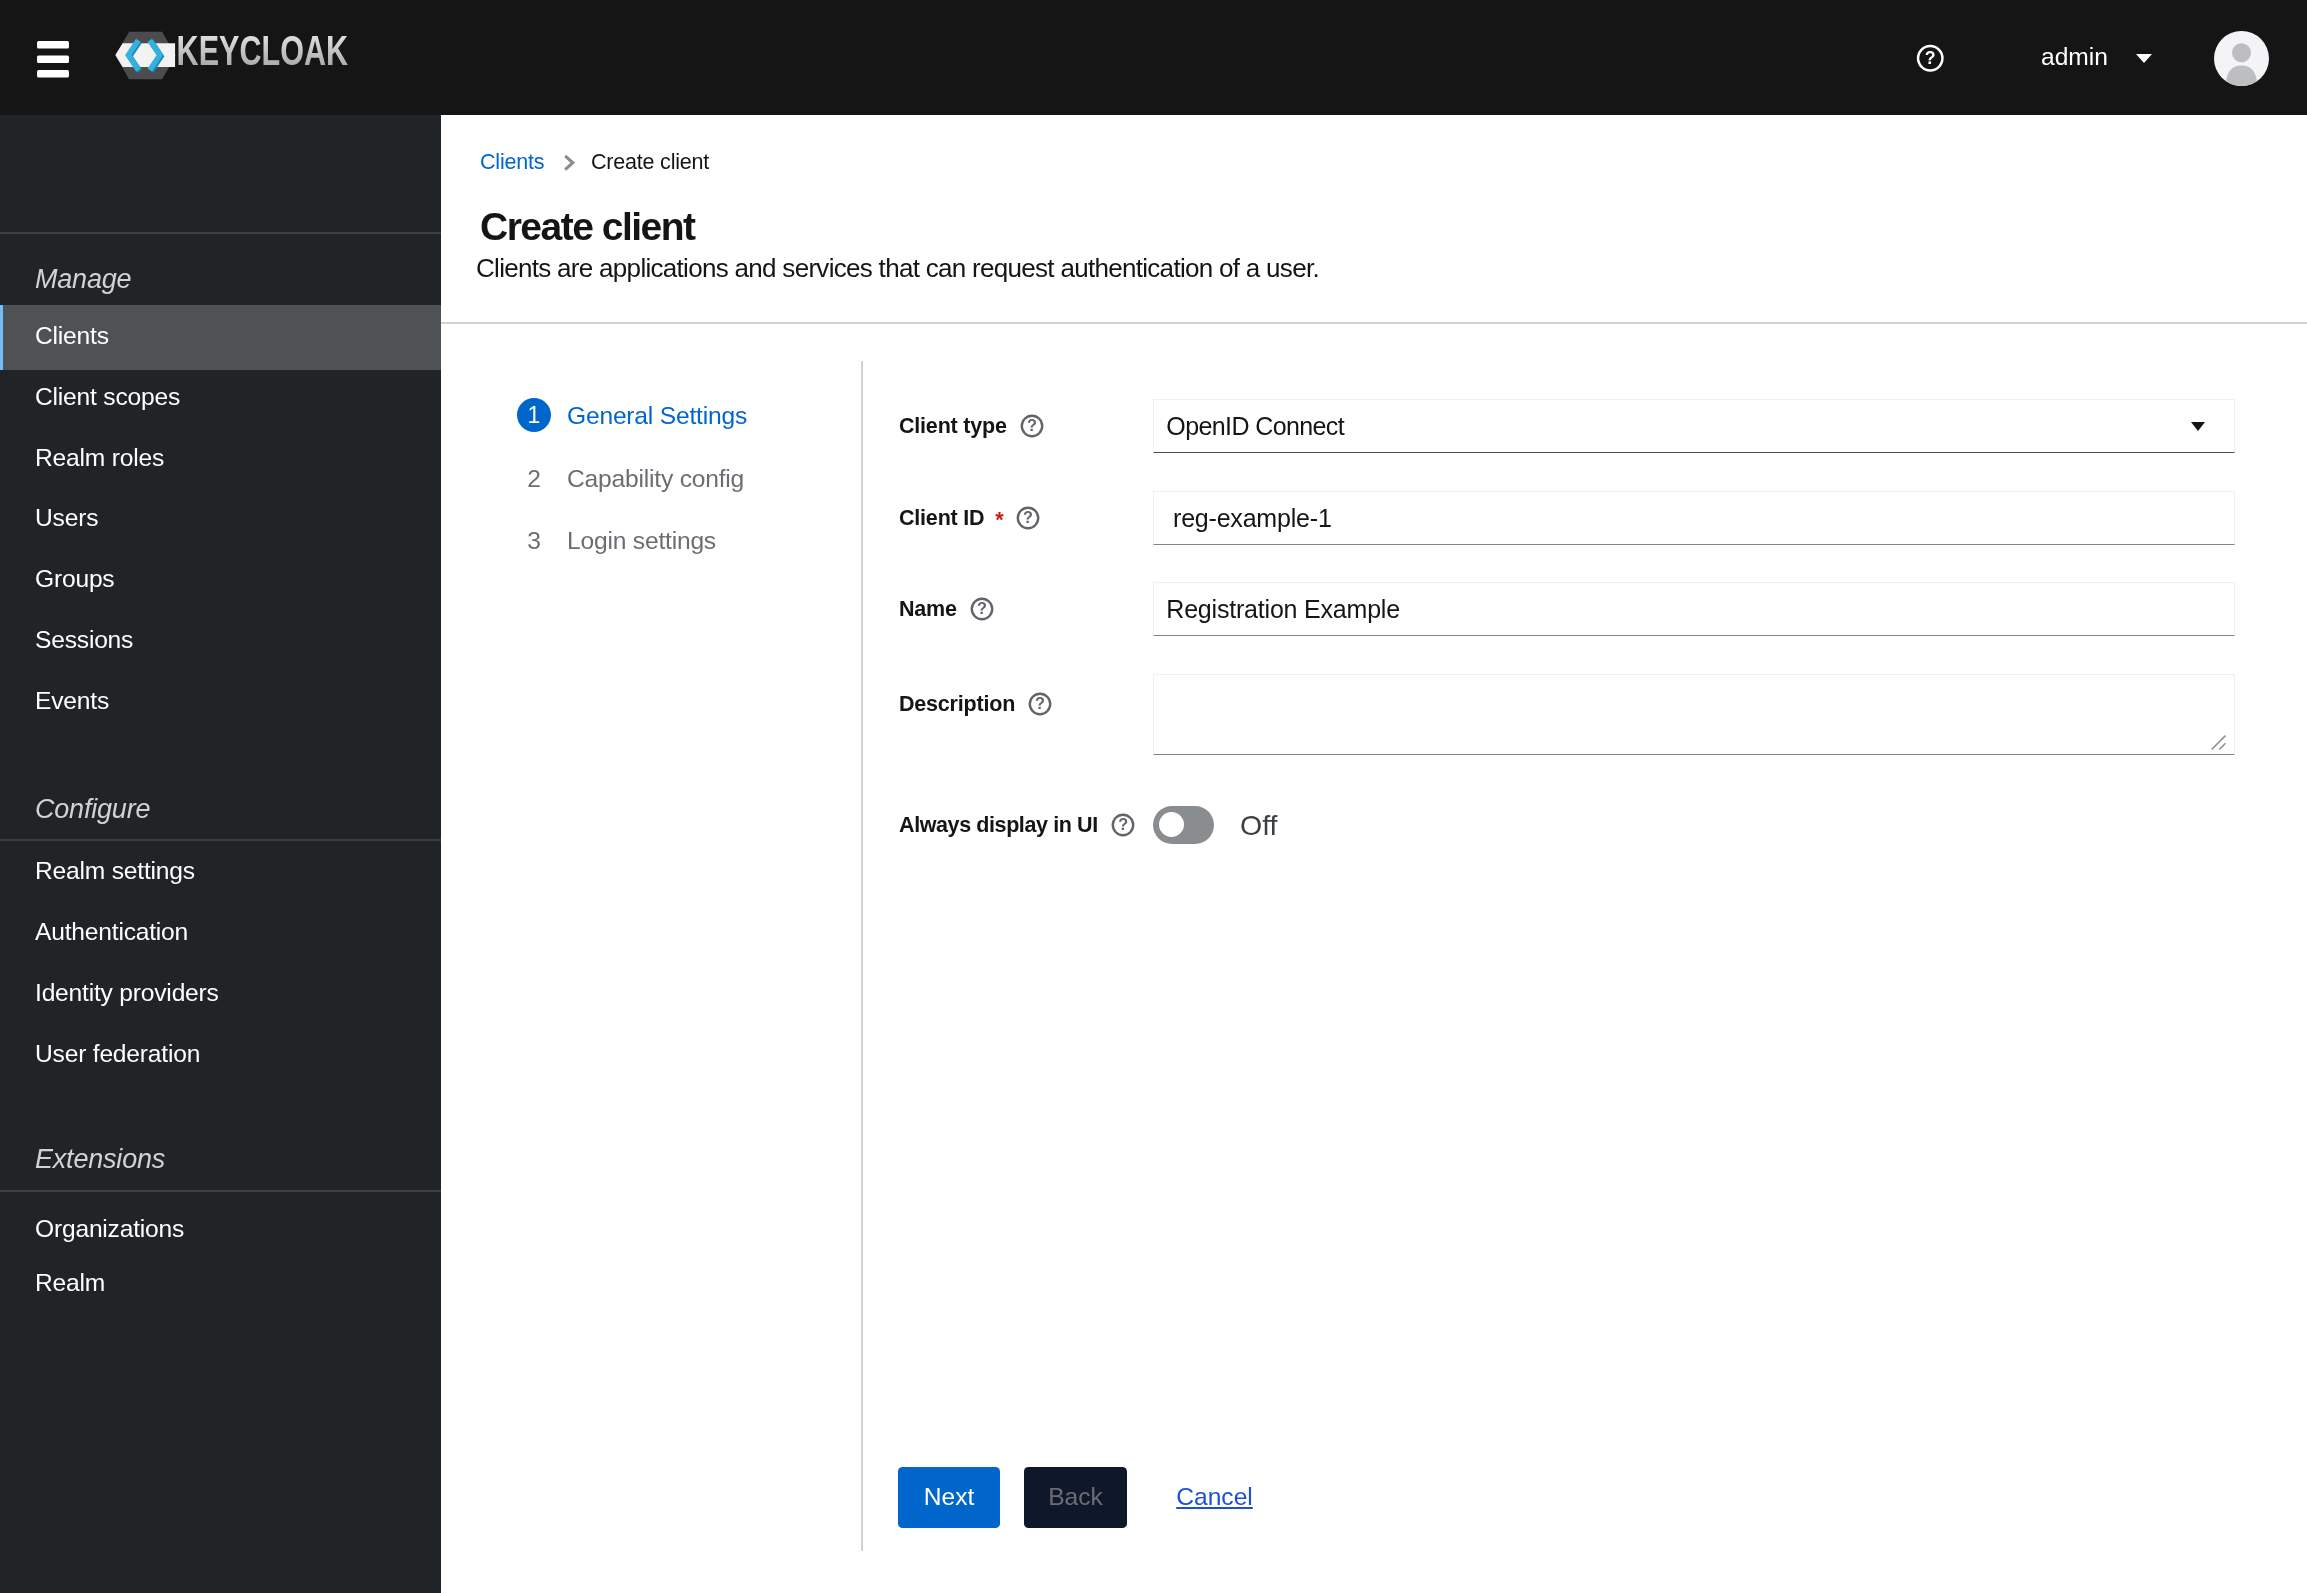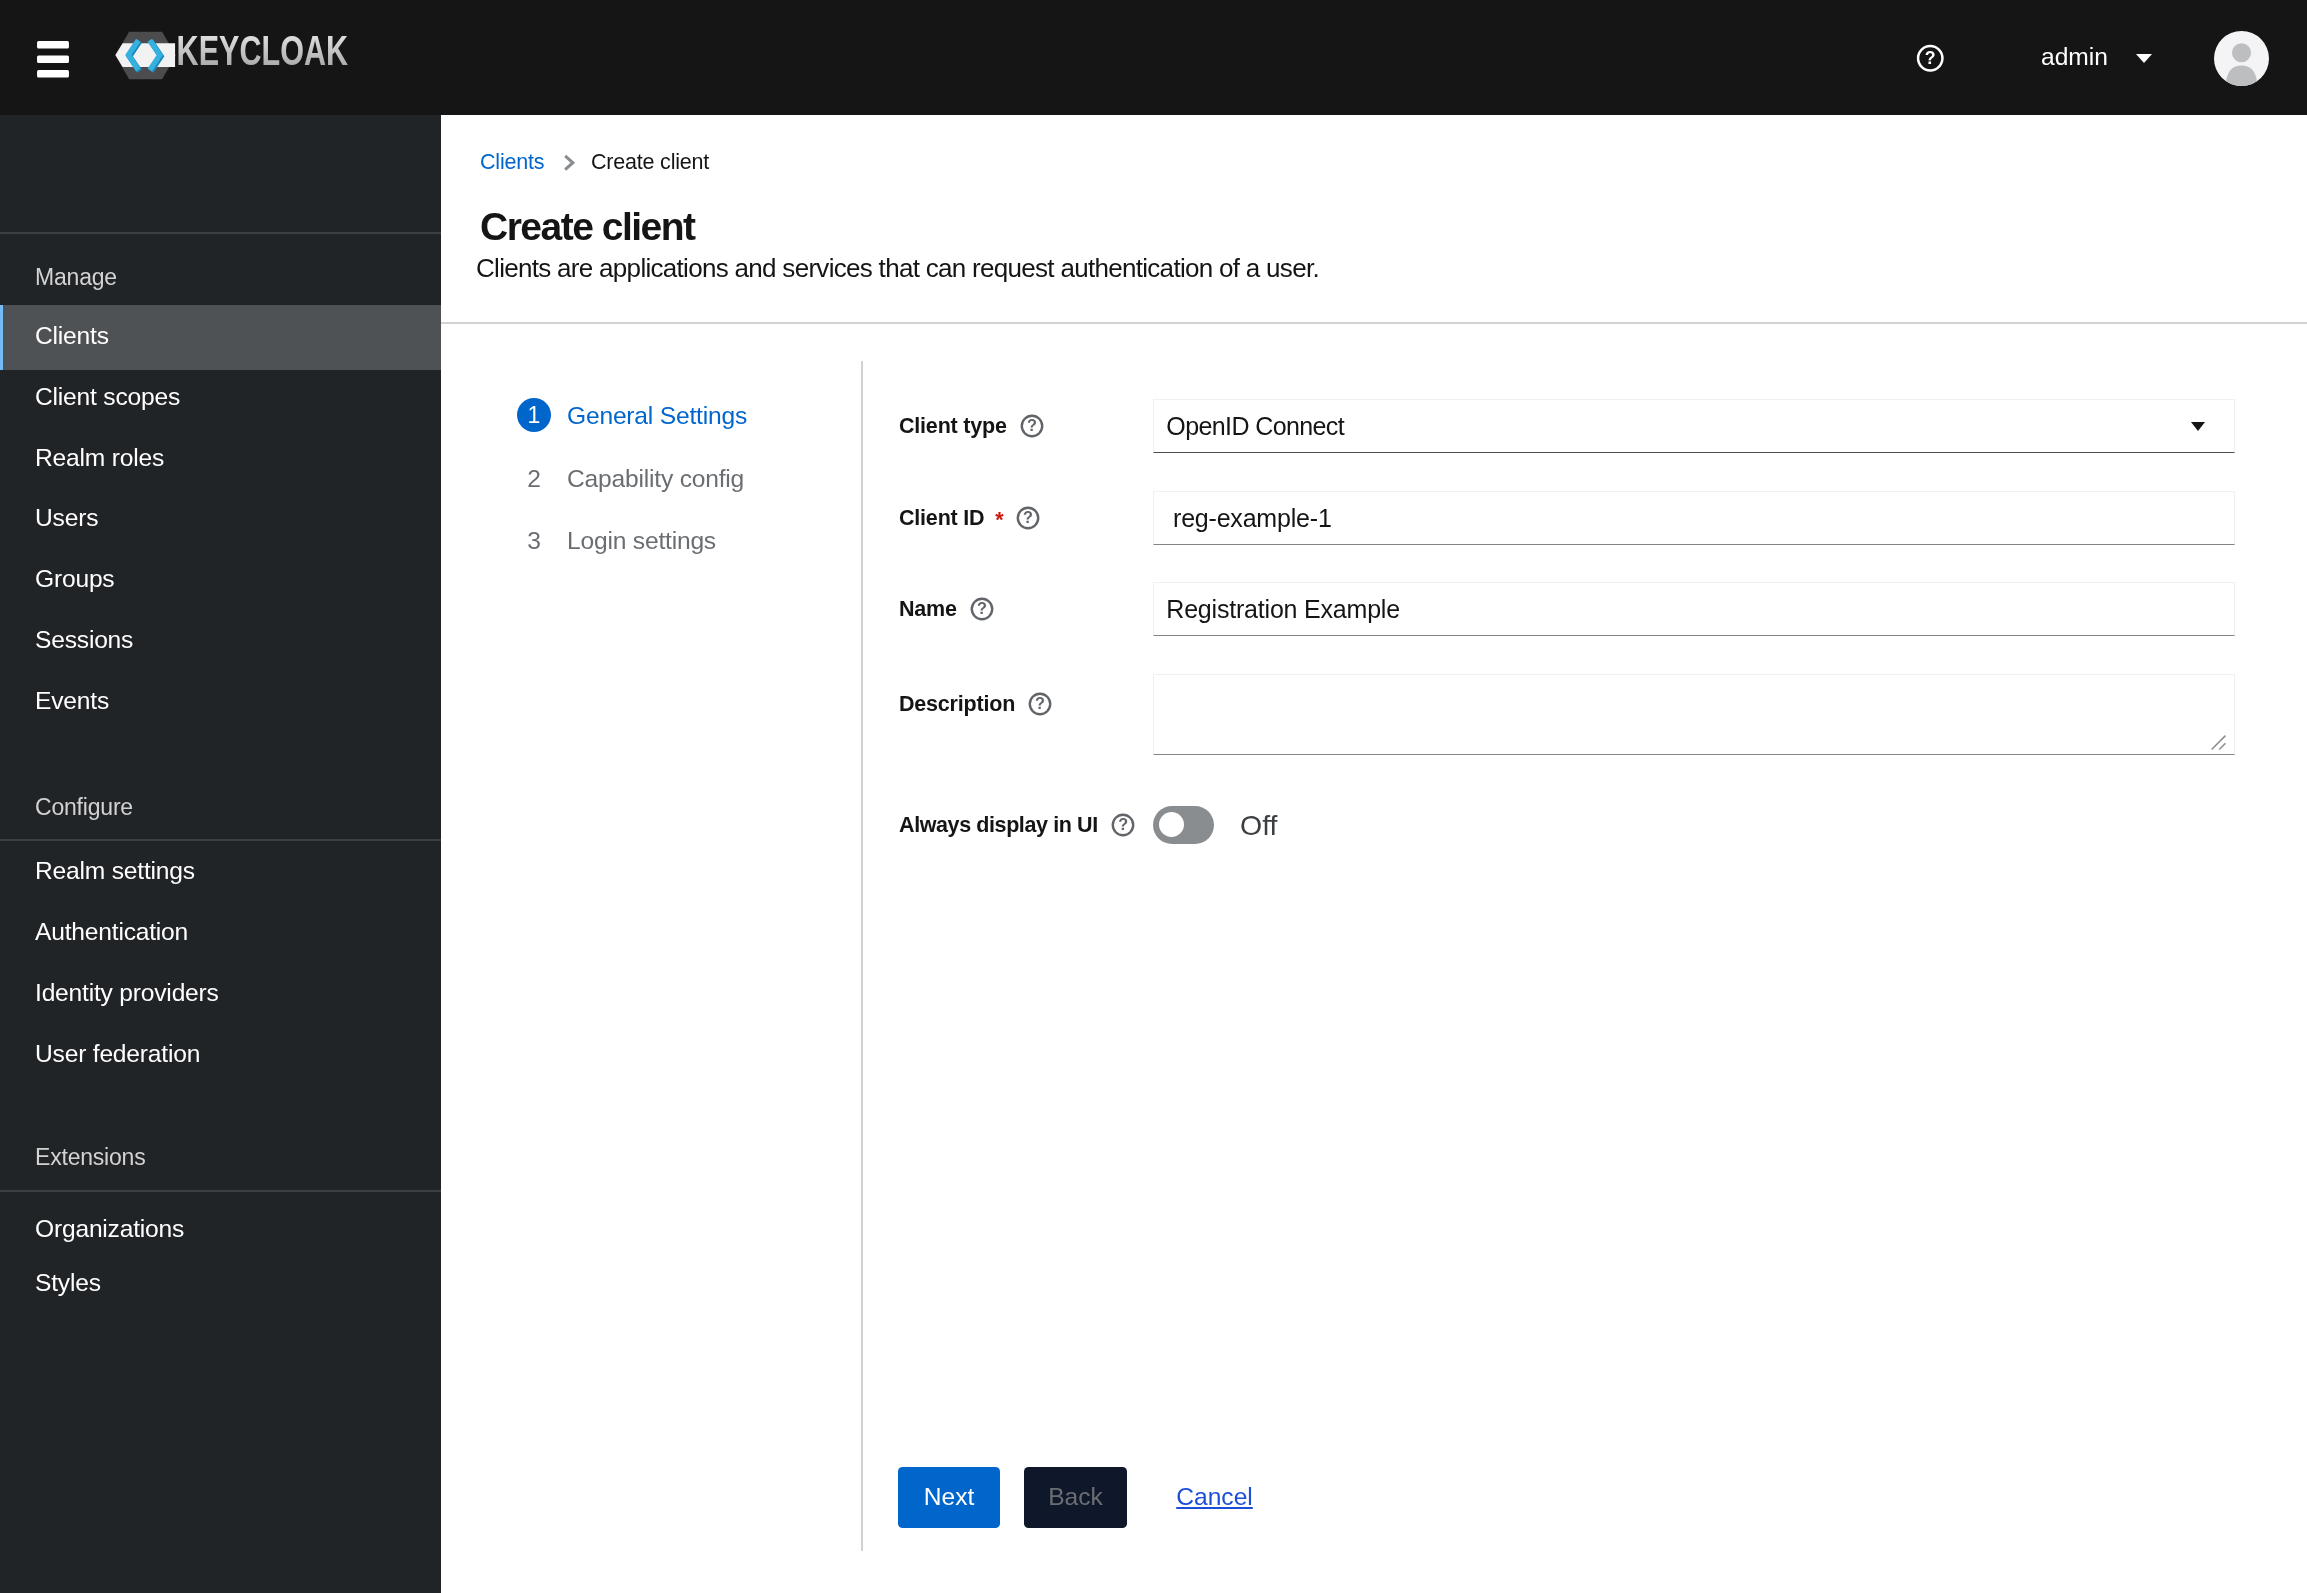--- a/index.html
+++ b/index.html
@@ -6,21 +6,21 @@
   html,body { width:2307px; height:1593px; overflow:hidden; }
   body { font-family:"Liberation Sans", sans-serif; background:#fff; position:relative; }
   .abs { position:absolute; }
 
   
   #masthead { position:absolute; left:0; top:0; width:2307px; height:115px; background:#151515; }
 
   
   #sidebar { position:absolute; left:0; top:115px; width:441px; height:1478px; background:#212427; }
   .sb-divider { position:absolute; left:0; width:441px; height:1.5px; background:#3b3e42; }
-  .sb-title { position:absolute; left:35px; font-size:23px; color:#d2d2d2; line-height:1; letter-spacing:-0.2px;}
+  .sb-title { position:absolute; left:35px; font-size:27px; color:#d2d2d2; line-height:1; letter-spacing:-0.2px;font-style:italic;}
   .sb-item { position:absolute; left:35px; font-size:24.6px; color:#ffffff; line-height:1; letter-spacing:-0.2px;}
   #sb-current { position:absolute; left:0; top:190px; width:441px; height:65px; background:#4f5255; border-left:3.8px solid #73bcf7; }
 
   
   #realmbox { position:absolute; left:35px; top:38px; width:368px; height:59px; background:#131517; border:1.5px solid #8a8d90; }
   #realmbox .txt { position:absolute; left:12.3px; top:14.6px; font-size:25px; color:#fff; letter-spacing:-0.2px; line-height:1;}
   #realmbox .caret { position:absolute; right:28px; top:24.6px; width:0; height:0; border-left:8.5px solid transparent; border-right:8.5px solid transparent; border-top:10px solid #fff; }
 
   .bc-link { color:#0066cc; font-size:21.5px; line-height:1; letter-spacing:-0.2px;}
   .bc-cur { color:#151515; font-size:21.5px; line-height:1; letter-spacing:-0.2px;}
@@ -111,21 +111,21 @@
   <div class="sb-title" style="top:681px;">Configure</div>
   <div class="sb-divider" style="top:724px;"></div>
   <div class="sb-item" style="top:744px;">Realm settings</div>
   <div class="sb-item" style="top:805px;">Authentication</div>
   <div class="sb-item" style="top:866px;">Identity providers</div>
   <div class="sb-item" style="top:927px;">User federation</div>
 
   <div class="sb-title" style="top:1031px;">Extensions</div>
   <div class="sb-divider" style="top:1075px;"></div>
   <div class="sb-item" style="top:1102px;">Organizations</div>
-  <div class="sb-item" style="top:1156px;">Styles</div>
+  <div class="sb-item" style="top:1156px;">Realm</div>
 </div>
 
 <div class="abs bc-link" style="left:480px;top:152px;">Clients</div>
 <svg class="abs" style="left:562px;top:152px;" width="14" height="21.5" viewBox="0 0 18 28">
   <path d="M4,5 L14,14 L4,23" stroke="#8a8d90" stroke-width="4" fill="none"></path>
 </svg>
 <div class="abs bc-cur" style="left:591px;top:152px;">Create client</div>
 
 <div id="title">Create client</div>
 <div id="subtitle">Clients are applications and services that can request authentication of a user.</div>

